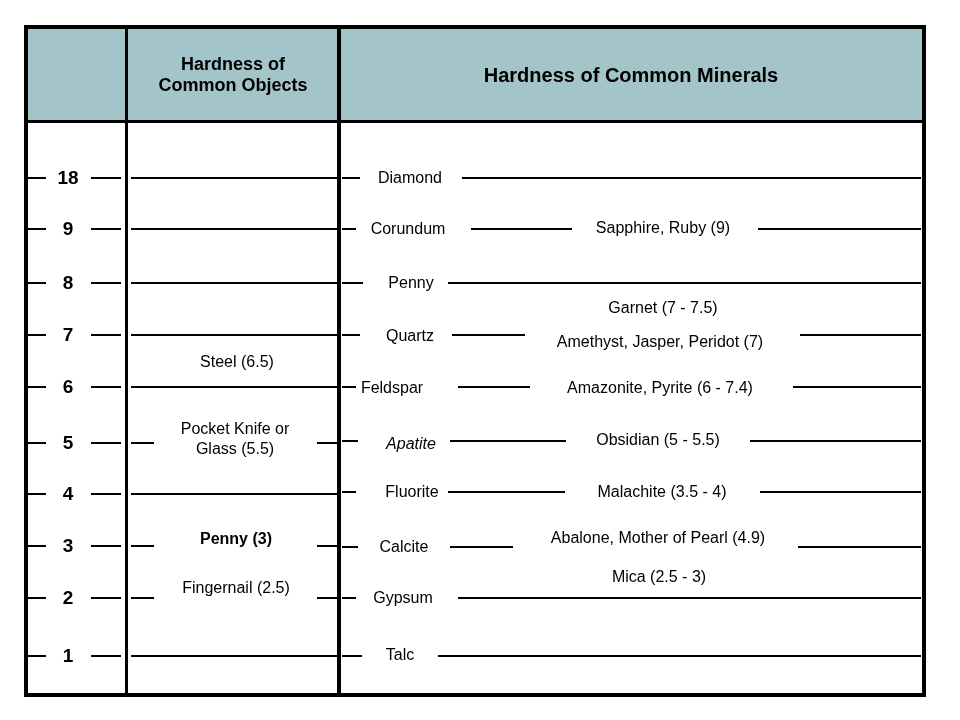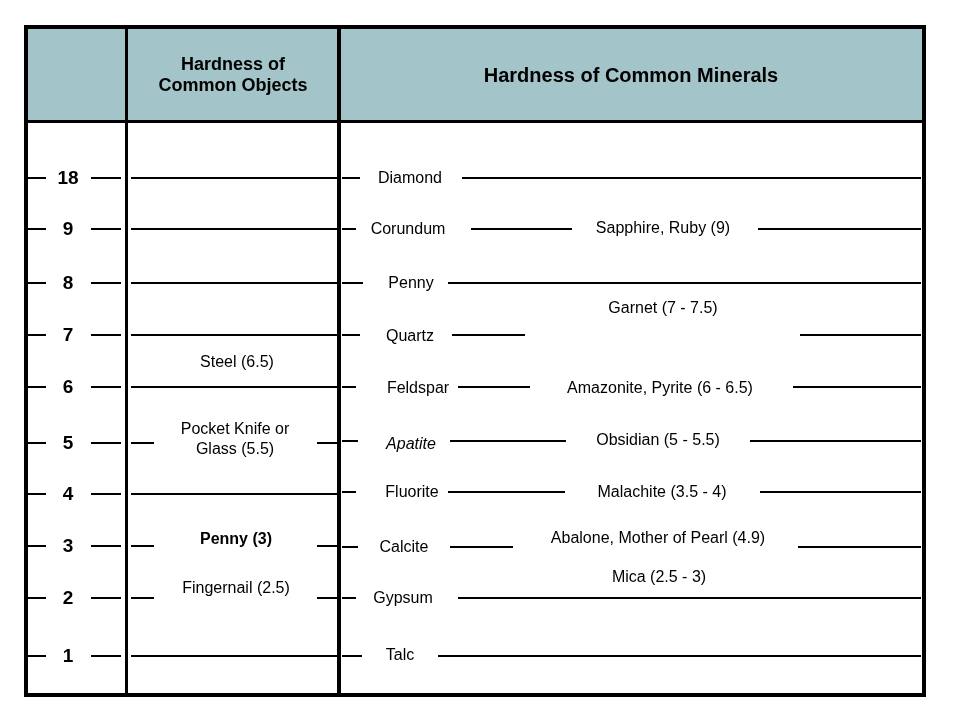--- a/index.html
+++ b/index.html
@@ -105,26 +105,27 @@
 
   <div class="ln" style="left:342px;top:282px;width:21px;"></div>
   <div class="lbl" style="left:411px;top:283px;">Penny</div>
   <div class="ln" style="left:448px;top:282px;width:473px;"></div>
 
   <div class="lbl" style="left:663px;top:308px;">Garnet (7 - 7.5)</div>
 
   <div class="ln" style="left:342px;top:334px;width:18px;"></div>
   <div class="lbl" style="left:410px;top:336px;">Quartz</div>
   <div class="ln" style="left:452px;top:334px;width:73px;"></div>
+  <div class="lbl" style="left:660px;top:342px;">Amethyst, Jasper, Peridot (7)</div>
   <div class="ln" style="left:800px;top:334px;width:121px;"></div>
 
   <div class="ln" style="left:342px;top:386px;width:14px;"></div>
-  <div class="lbl" style="left:418px;top:388px;">Feldspar</div>
+  <div class="lbl" style="left:392px;top:388px;">Feldspar</div>
   <div class="ln" style="left:458px;top:386px;width:72px;"></div>
-  <div class="lbl" style="left:660px;top:388px;">Amazonite, Pyrite (6 - 6.5)</div>
+  <div class="lbl" style="left:660px;top:388px;">Amazonite, Pyrite (6 - 7.4)</div>
   <div class="ln" style="left:793px;top:386px;width:128px;"></div>
 
   <div class="ln" style="left:342px;top:440px;width:16px;"></div>
   <div class="lbl" style="left:411px;top:444px;font-style:italic;">Apatite</div>
   <div class="ln" style="left:450px;top:440px;width:116px;"></div>
   <div class="lbl" style="left:658px;top:440px;">Obsidian (5 - 5.5)</div>
   <div class="ln" style="left:750px;top:440px;width:171px;"></div>
 
   <div class="ln" style="left:342px;top:491px;width:14px;"></div>
   <div class="lbl" style="left:412px;top:492px;">Fluorite</div>

